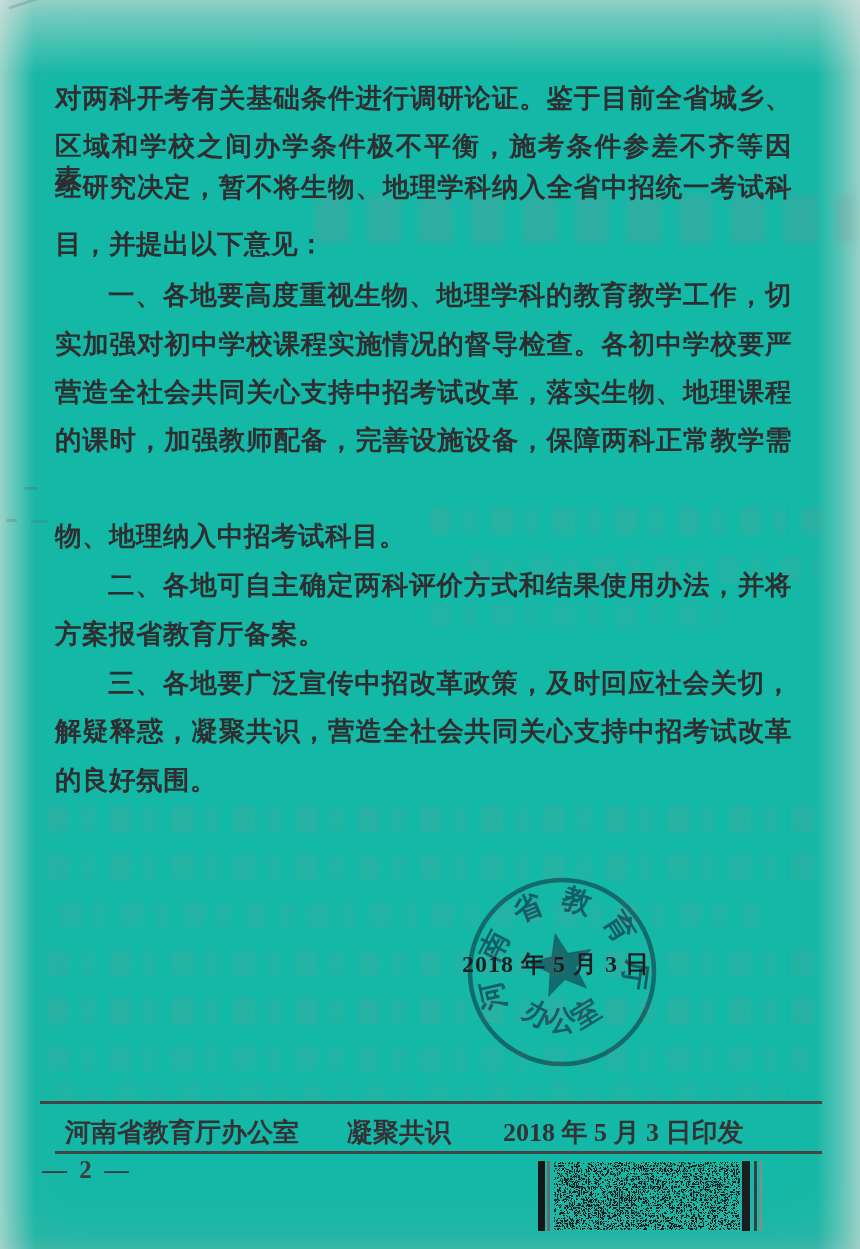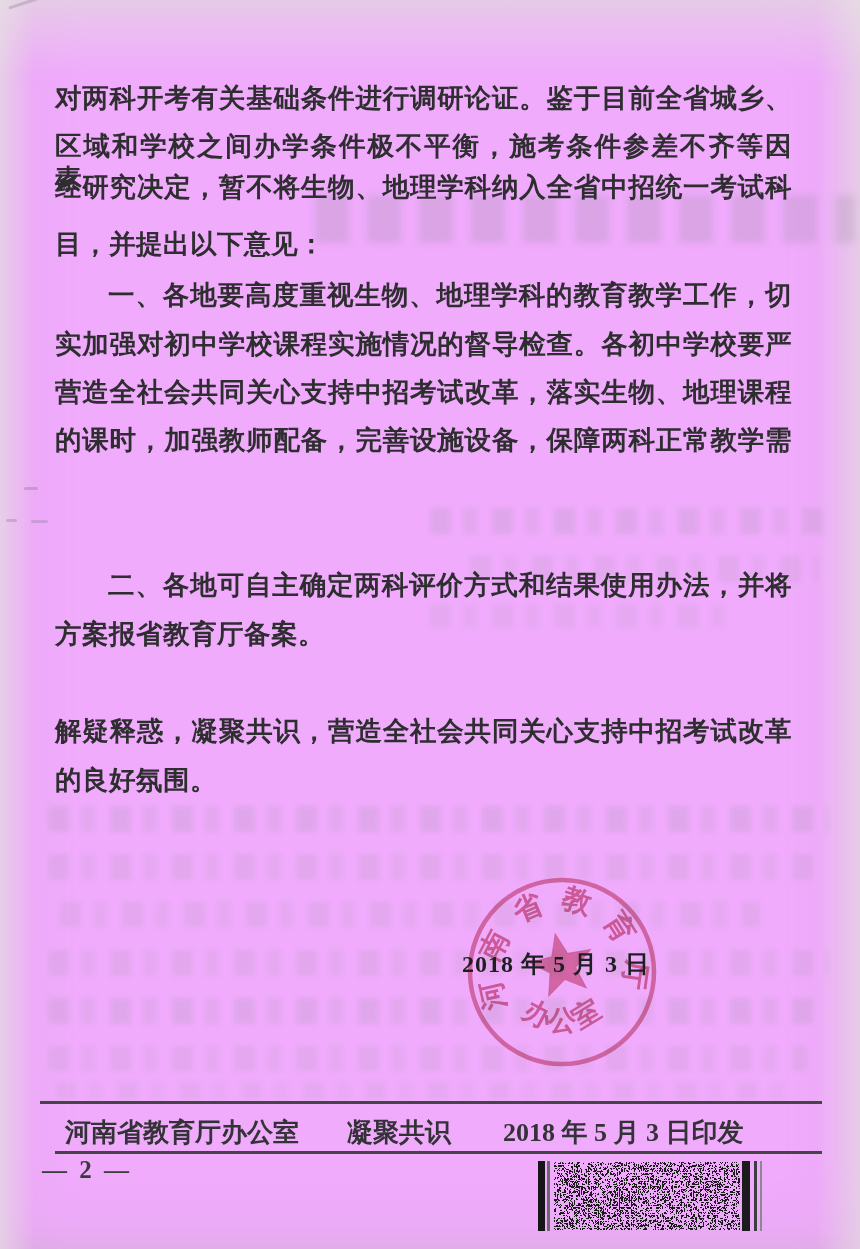--- a/index.html
+++ b/index.html
@@ -3,21 +3,21 @@
 <meta charset="utf-8">
 <style>
   html,body{margin:0;padding:0;}
   body{
     width:860px;height:1249px;
     font-family:"Liberation Serif","DejaVu Serif",serif;
     background:#e9e8e5;
   }
   .page{
     position:relative;width:860px;height:1249px;overflow:hidden;
-    background:#f0abfc;
+    background:#14b8a6;
     box-shadow:inset 0 0 70px rgba(178,176,170,.30), inset -4px 0 18px rgba(190,188,182,.25);
   }
   .mottle{
     position:absolute;inset:0;pointer-events:none;
     background:
       linear-gradient(180deg, rgba(233,232,228,.5) 0%, rgba(246,245,242,0) 6%),
       linear-gradient(90deg, rgba(235,234,230,.55) 0%, rgba(246,245,242,0) 4%),
       linear-gradient(270deg, rgba(236,235,231,.5) 0%, rgba(246,245,242,0) 5%);
   }
   
@@ -77,22 +77,24 @@
   <div class="ghost" style="left:55px;top:1082px;width:730px;height:18px;opacity:.6"></div>
 
   <div class="tl j" style="top:82px">对两科开考有关基础条件进行调研论证。鉴于目前全省城乡、</div>
   <div class="tl j" style="top:130px">区域和学校之间办学条件极不平衡，施考条件参差不齐等因素，</div>
   <div class="tl j" style="top:171px">经研究决定，暂不将生物、地理学科纳入全省中招统一考试科</div>
   <div class="tl" style="top:228px">目，并提出以下意见：</div>
   <div class="tl j ind" style="top:279px">一、各地要高度重视生物、地理学科的教育教学工作，切</div>
   <div class="tl j" style="top:328px">实加强对初中学校课程实施情况的督导检查。各初中学校要严</div>
   <div class="tl j" style="top:376px">营造全社会共同关心支持中招考试改革，落实生物、地理课程</div>
   <div class="tl j" style="top:424px">的课时，加强教师配备，完善设施设备，保障两科正常教学需</div>
+  <div class="tl" style="top:520px">物、地理纳入中招考试科目。</div>
   <div class="tl j ind" style="top:569px">二、各地可自主确定两科评价方式和结果使用办法，并将</div>
   <div class="tl" style="top:618px">方案报省教育厅备案。</div>
+  <div class="tl j ind" style="top:667px">三、各地要广泛宣传中招改革政策，及时回应社会关切，</div>
   <div class="tl j" style="top:715px">解疑释惑，凝聚共识，营造全社会共同关心支持中招考试改革</div>
   <div class="tl" style="top:764px">的良好氛围。</div>
 
   <svg class="seal" viewBox="0 0 200 200" aria-hidden="true">
     <defs>
       <path id="arcTop" d="M 48 136 A 63 63 0 1 1 152 136" fill="none"></path>
       <path id="arcBot" d="M 59 141 A 58 58 0 0 0 141 141" fill="none"></path>
     </defs>
     <circle cx="100" cy="100" r="92" fill="none" stroke="#d4798f" stroke-width="4.5" stroke-opacity="0.8"></circle>
     <polygon points="100,61 91.9,82.8 68.6,83.8 86.9,98.3 80.6,120.7 100,107.8 119.4,120.7 113.1,98.3 131.4,83.8 108.1,82.8" transform="rotate(-12 100 94)" fill="#d9788e" fill-opacity="0.78" stroke="#cf6e85" stroke-opacity=".5"></polygon>

